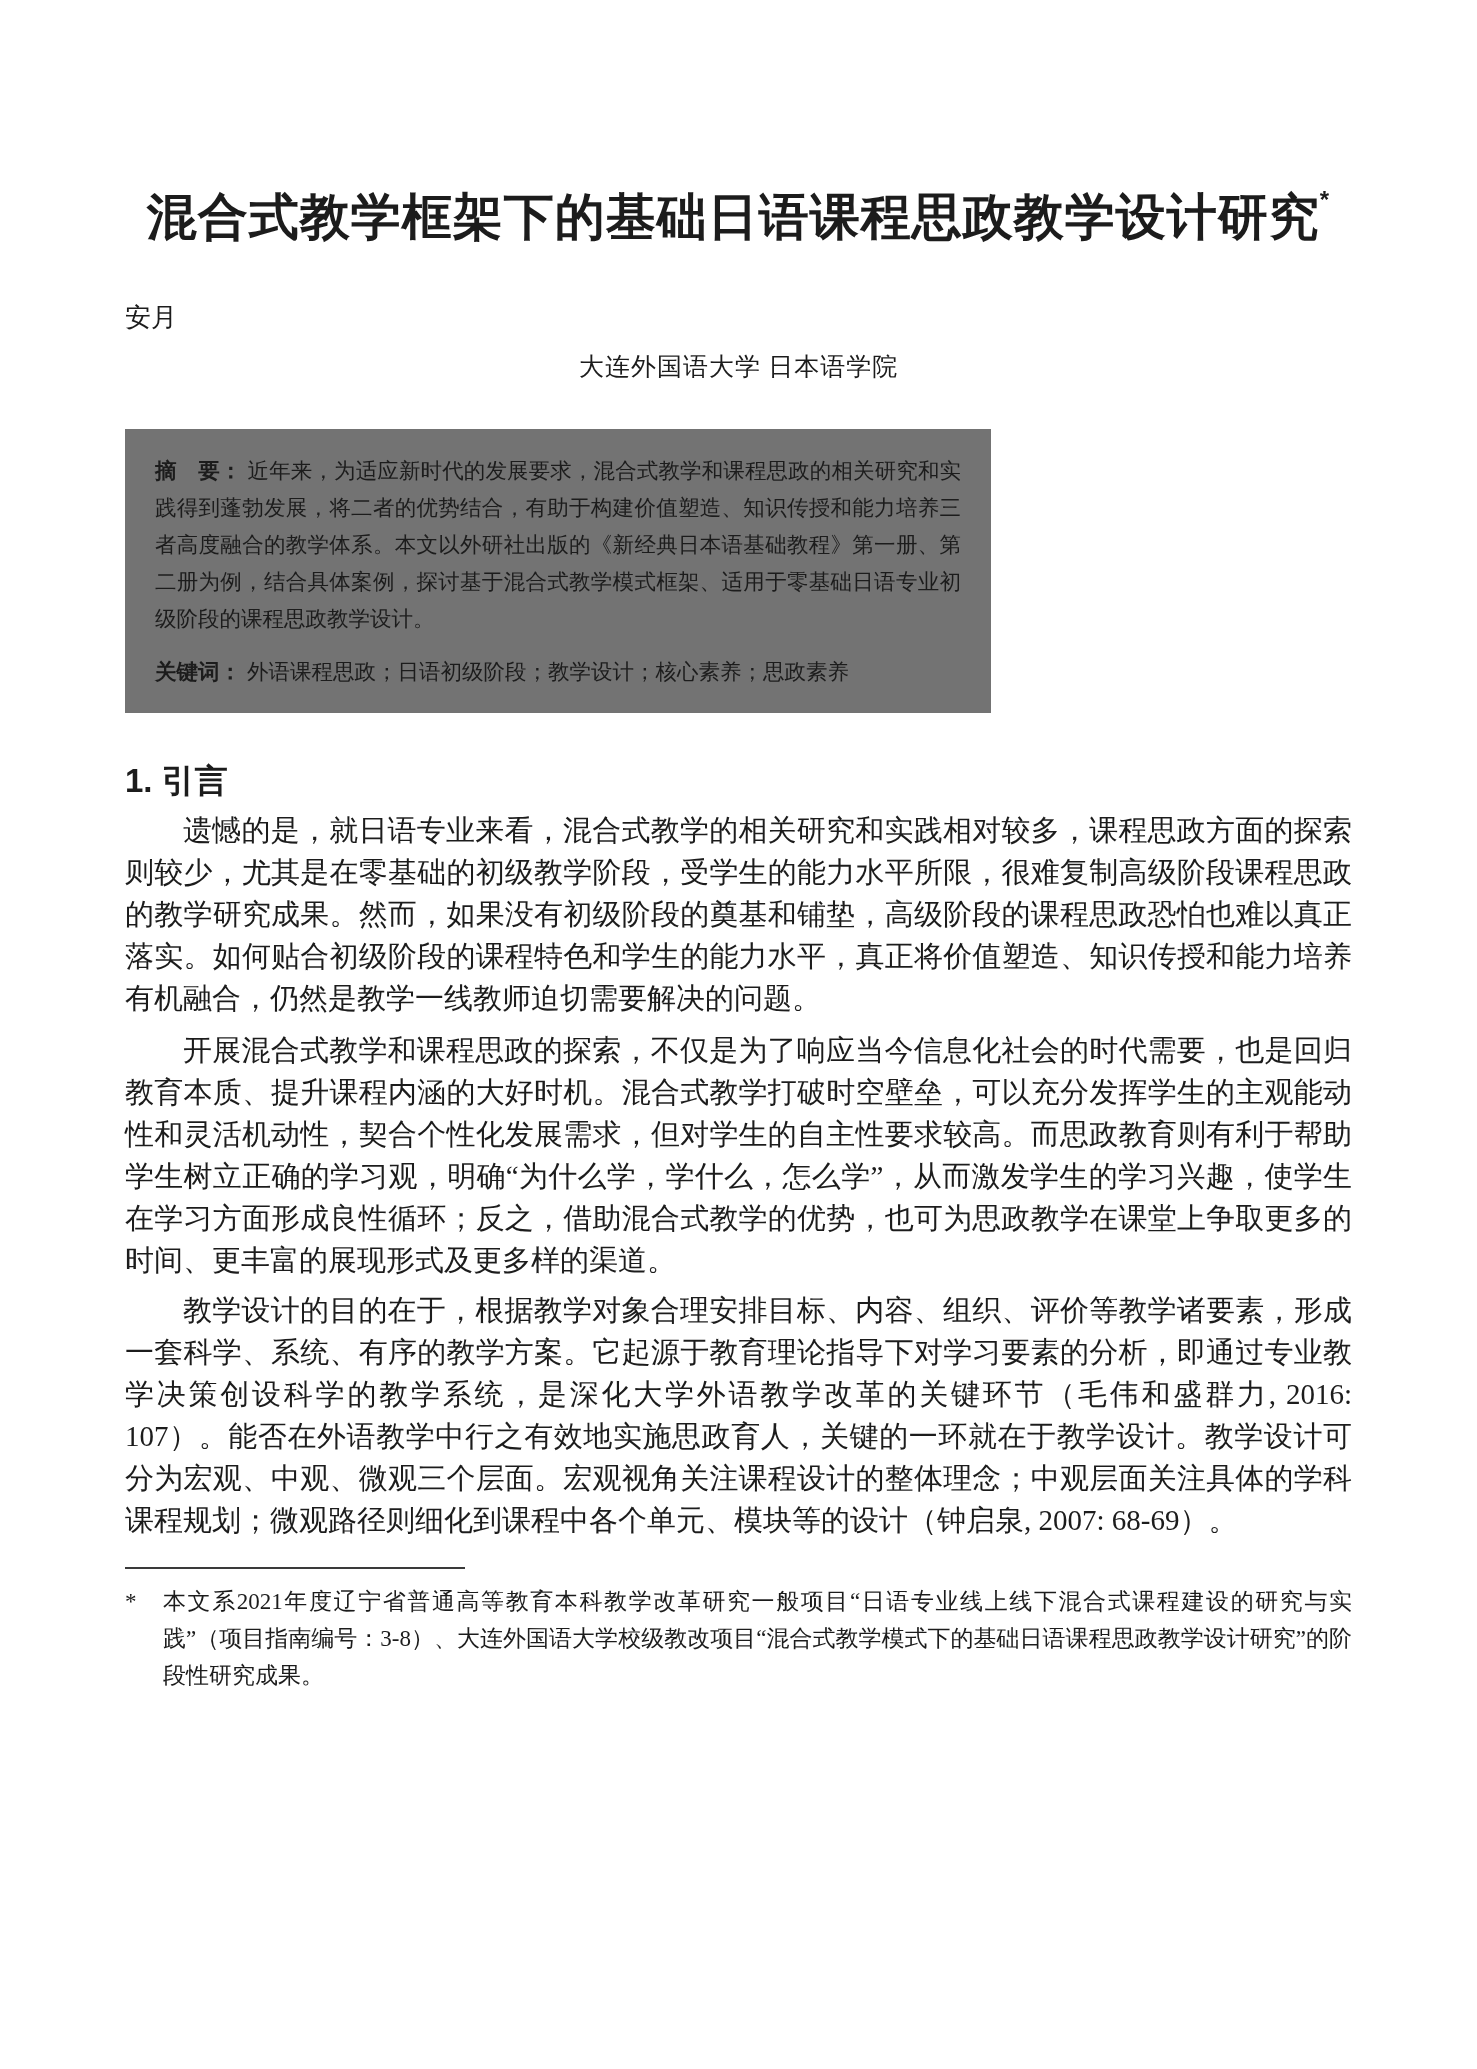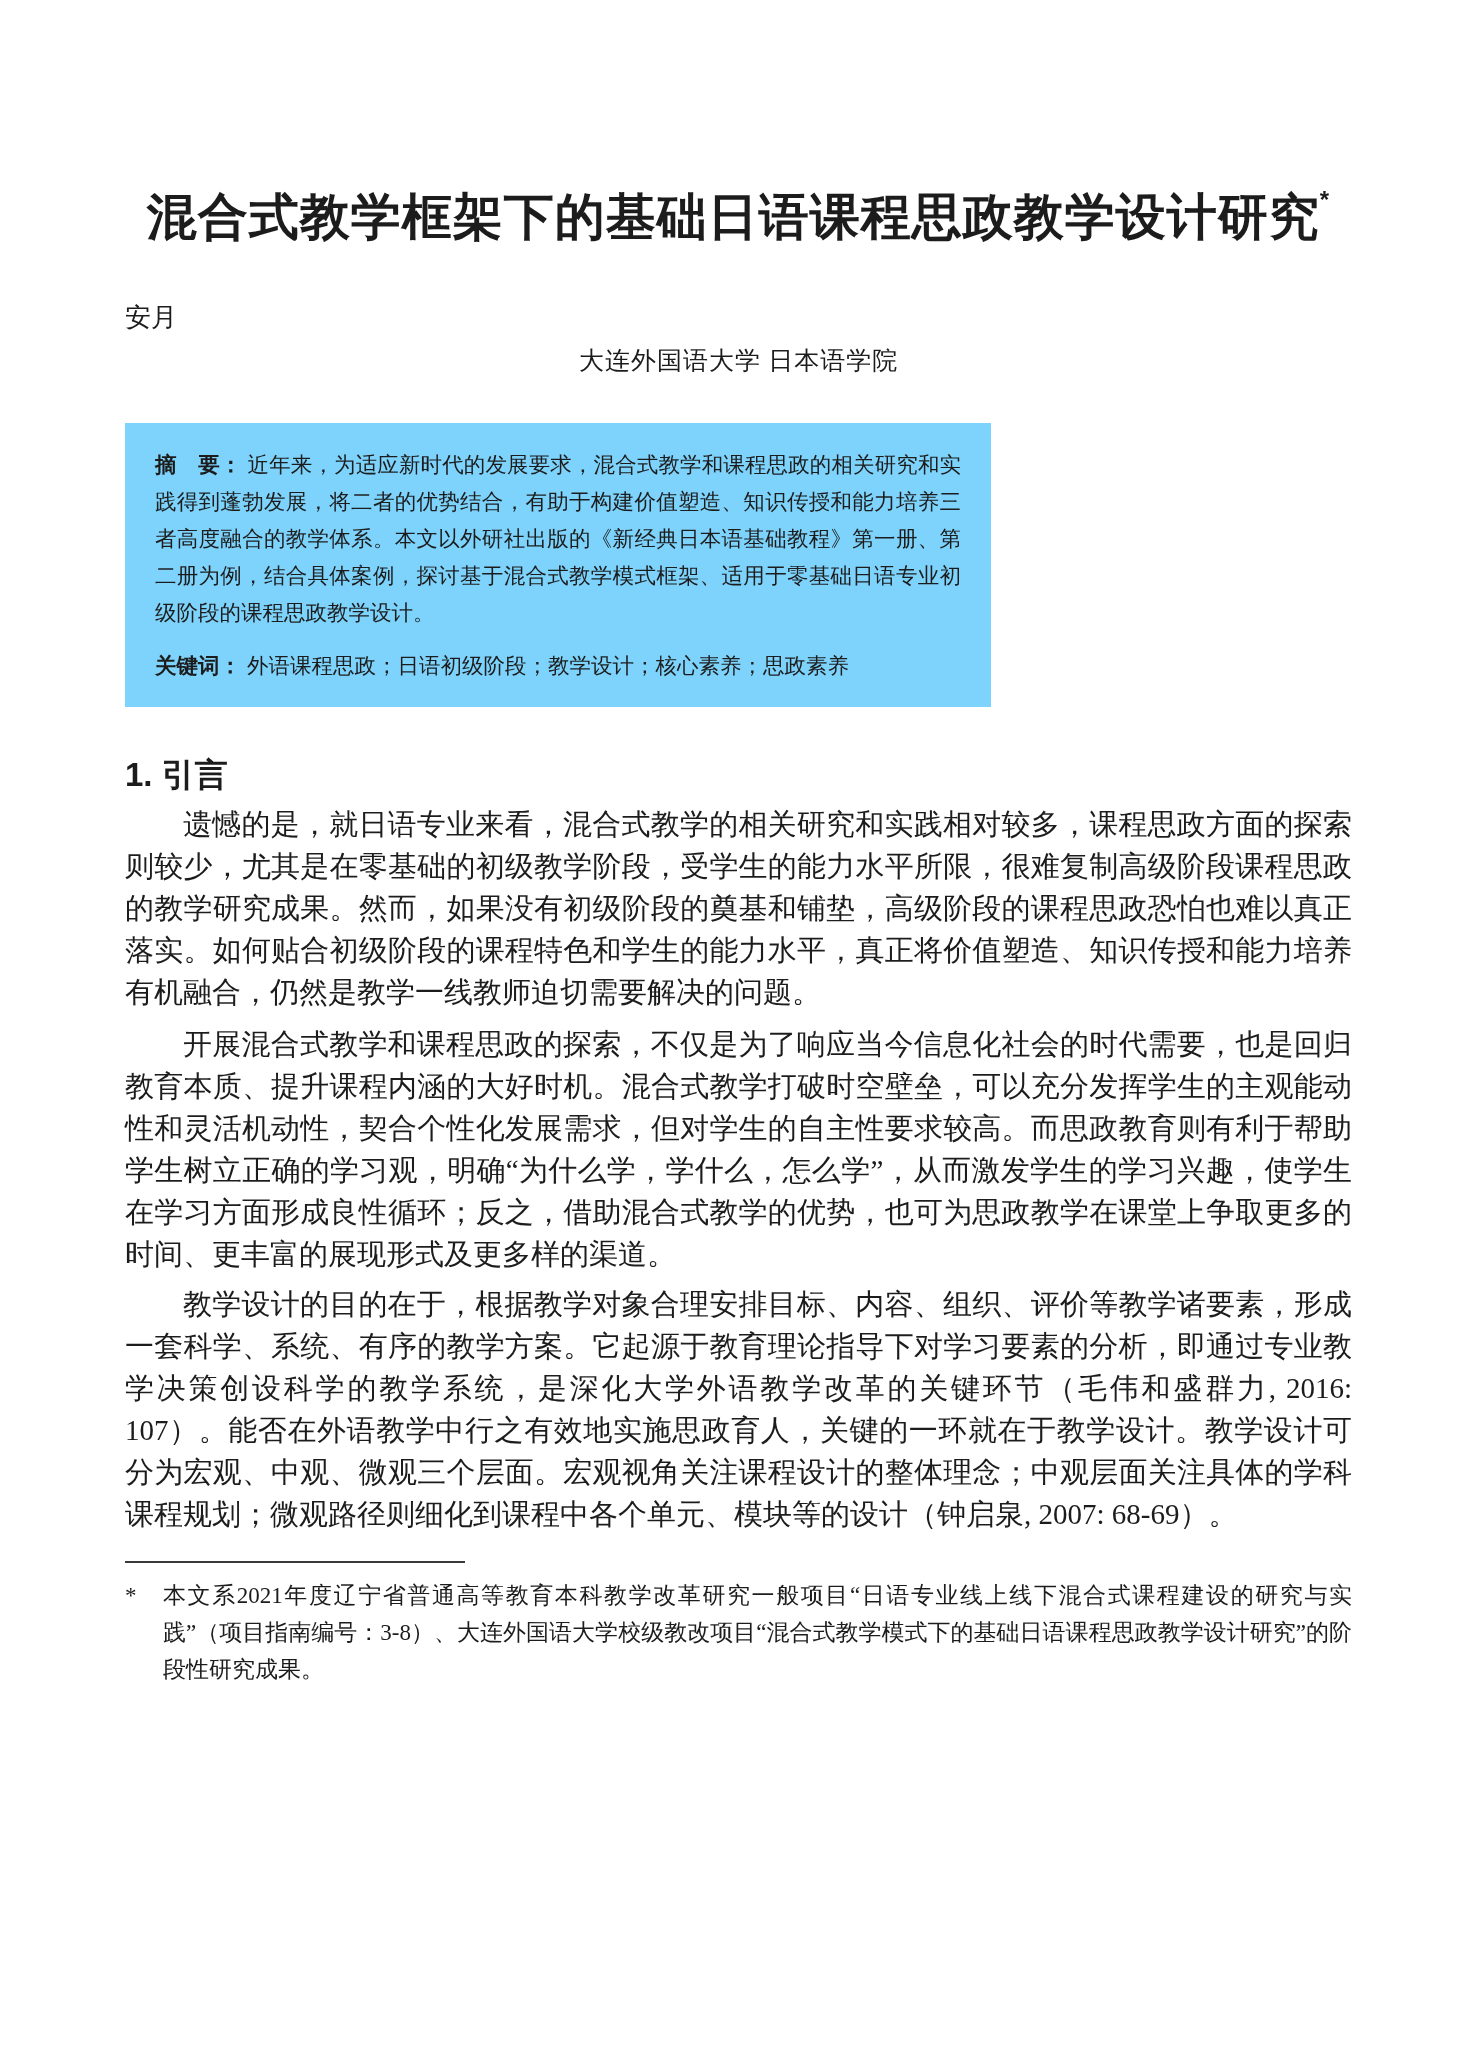--- a/index.html
+++ b/index.html
@@ -30,21 +30,21 @@
     vertical-align:26px;
   }
 
   .author {
     margin-top:52px;
     text-align:left;
     font-size:26px;
     line-height:34px;
   }
   .affiliation {
-    margin-top:10px;
+    margin-top:16px;
     text-align:center;
     font-size:25px;
     line-height:32px;
     letter-spacing:1px;
   }
 
   .abstract-box {
     margin-top:46px;
     width:866px;
     background:#d8d8d8;
@@ -102,21 +102,21 @@
 <body>
 
 <div class="page">
 
   <h1 class="title"><span>混合式教学框架下的基础日语课程思政教学设计研究</span><sup>*</sup></h1>
 
   <div class="author">安月</div>
 
   <div class="affiliation">大连外国语大学 日本语学院</div>
 
-  <div class="abstract-box" style="background: #7dd3fc;">
+  <div class="abstract-box" style="background: #737373;">
     <p class="abstract-para"><span class="label">摘　要：</span><span>近年来，为适应新时代的发展要求，混合式教学和课程思政的相关研究和实践得到蓬勃发展，将二者的优势结合，有助于构建价值塑造、知识传授和能力培养三者高度融合的教学体系。本文以外研社出版的《新经典日本语基础教程》第一册、第二册为例，结合具体案例，探讨基于混合式教学模式框架、适用于零基础日语专业初级阶段的课程思政教学设计。</span></p>
     <p class="keywords-line"><span class="label">关键词：</span><span>外语课程思政；日语初级阶段；教学设计；核心素养；思政素养</span></p>
   </div>
 
   <h2 class="section-heading">1. 引言</h2>
 
   <p class="body-para">遗憾的是，就日语专业来看，混合式教学的相关研究和实践相对较多，课程思政方面的探索则较少，尤其是在零基础的初级教学阶段，受学生的能力水平所限，很难复制高级阶段课程思政的教学研究成果。然而，如果没有初级阶段的奠基和铺垫，高级阶段的课程思政恐怕也难以真正落实。如何贴合初级阶段的课程特色和学生的能力水平，真正将价值塑造、知识传授和能力培养有机融合，仍然是教学一线教师迫切需要解决的问题。</p>
   <p class="body-para first">开展混合式教学和课程思政的探索，不仅是为了响应当今信息化社会的时代需要，也是回归教育本质、提升课程内涵的大好时机。混合式教学打破时空壁垒，可以充分发挥学生的主观能动性和灵活机动性，契合个性化发展需求，但对学生的自主性要求较高。而思政教育则有利于帮助学生树立正确的学习观，明确“为什么学，学什么，怎么学”，从而激发学生的学习兴趣，使学生在学习方面形成良性循环；反之，借助混合式教学的优势，也可为思政教学在课堂上争取更多的时间、更丰富的展现形式及更多样的渠道。</p>
   <p class="body-para">教学设计的目的在于，根据教学对象合理安排目标、内容、组织、评价等教学诸要素，形成一套科学、系统、有序的教学方案。它起源于教育理论指导下对学习要素的分析，即通过专业教学决策创设科学的教学系统，是深化大学外语教学改革的关键环节（毛伟和盛群力, 2016: 107）。能否在外语教学中行之有效地实施思政育人，关键的一环就在于教学设计。教学设计可分为宏观、中观、微观三个层面。宏观视角关注课程设计的整体理念；中观层面关注具体的学科课程规划；微观路径则细化到课程中各个单元、模块等的设计（钟启泉, 2007: 68-69）。</p>
 

